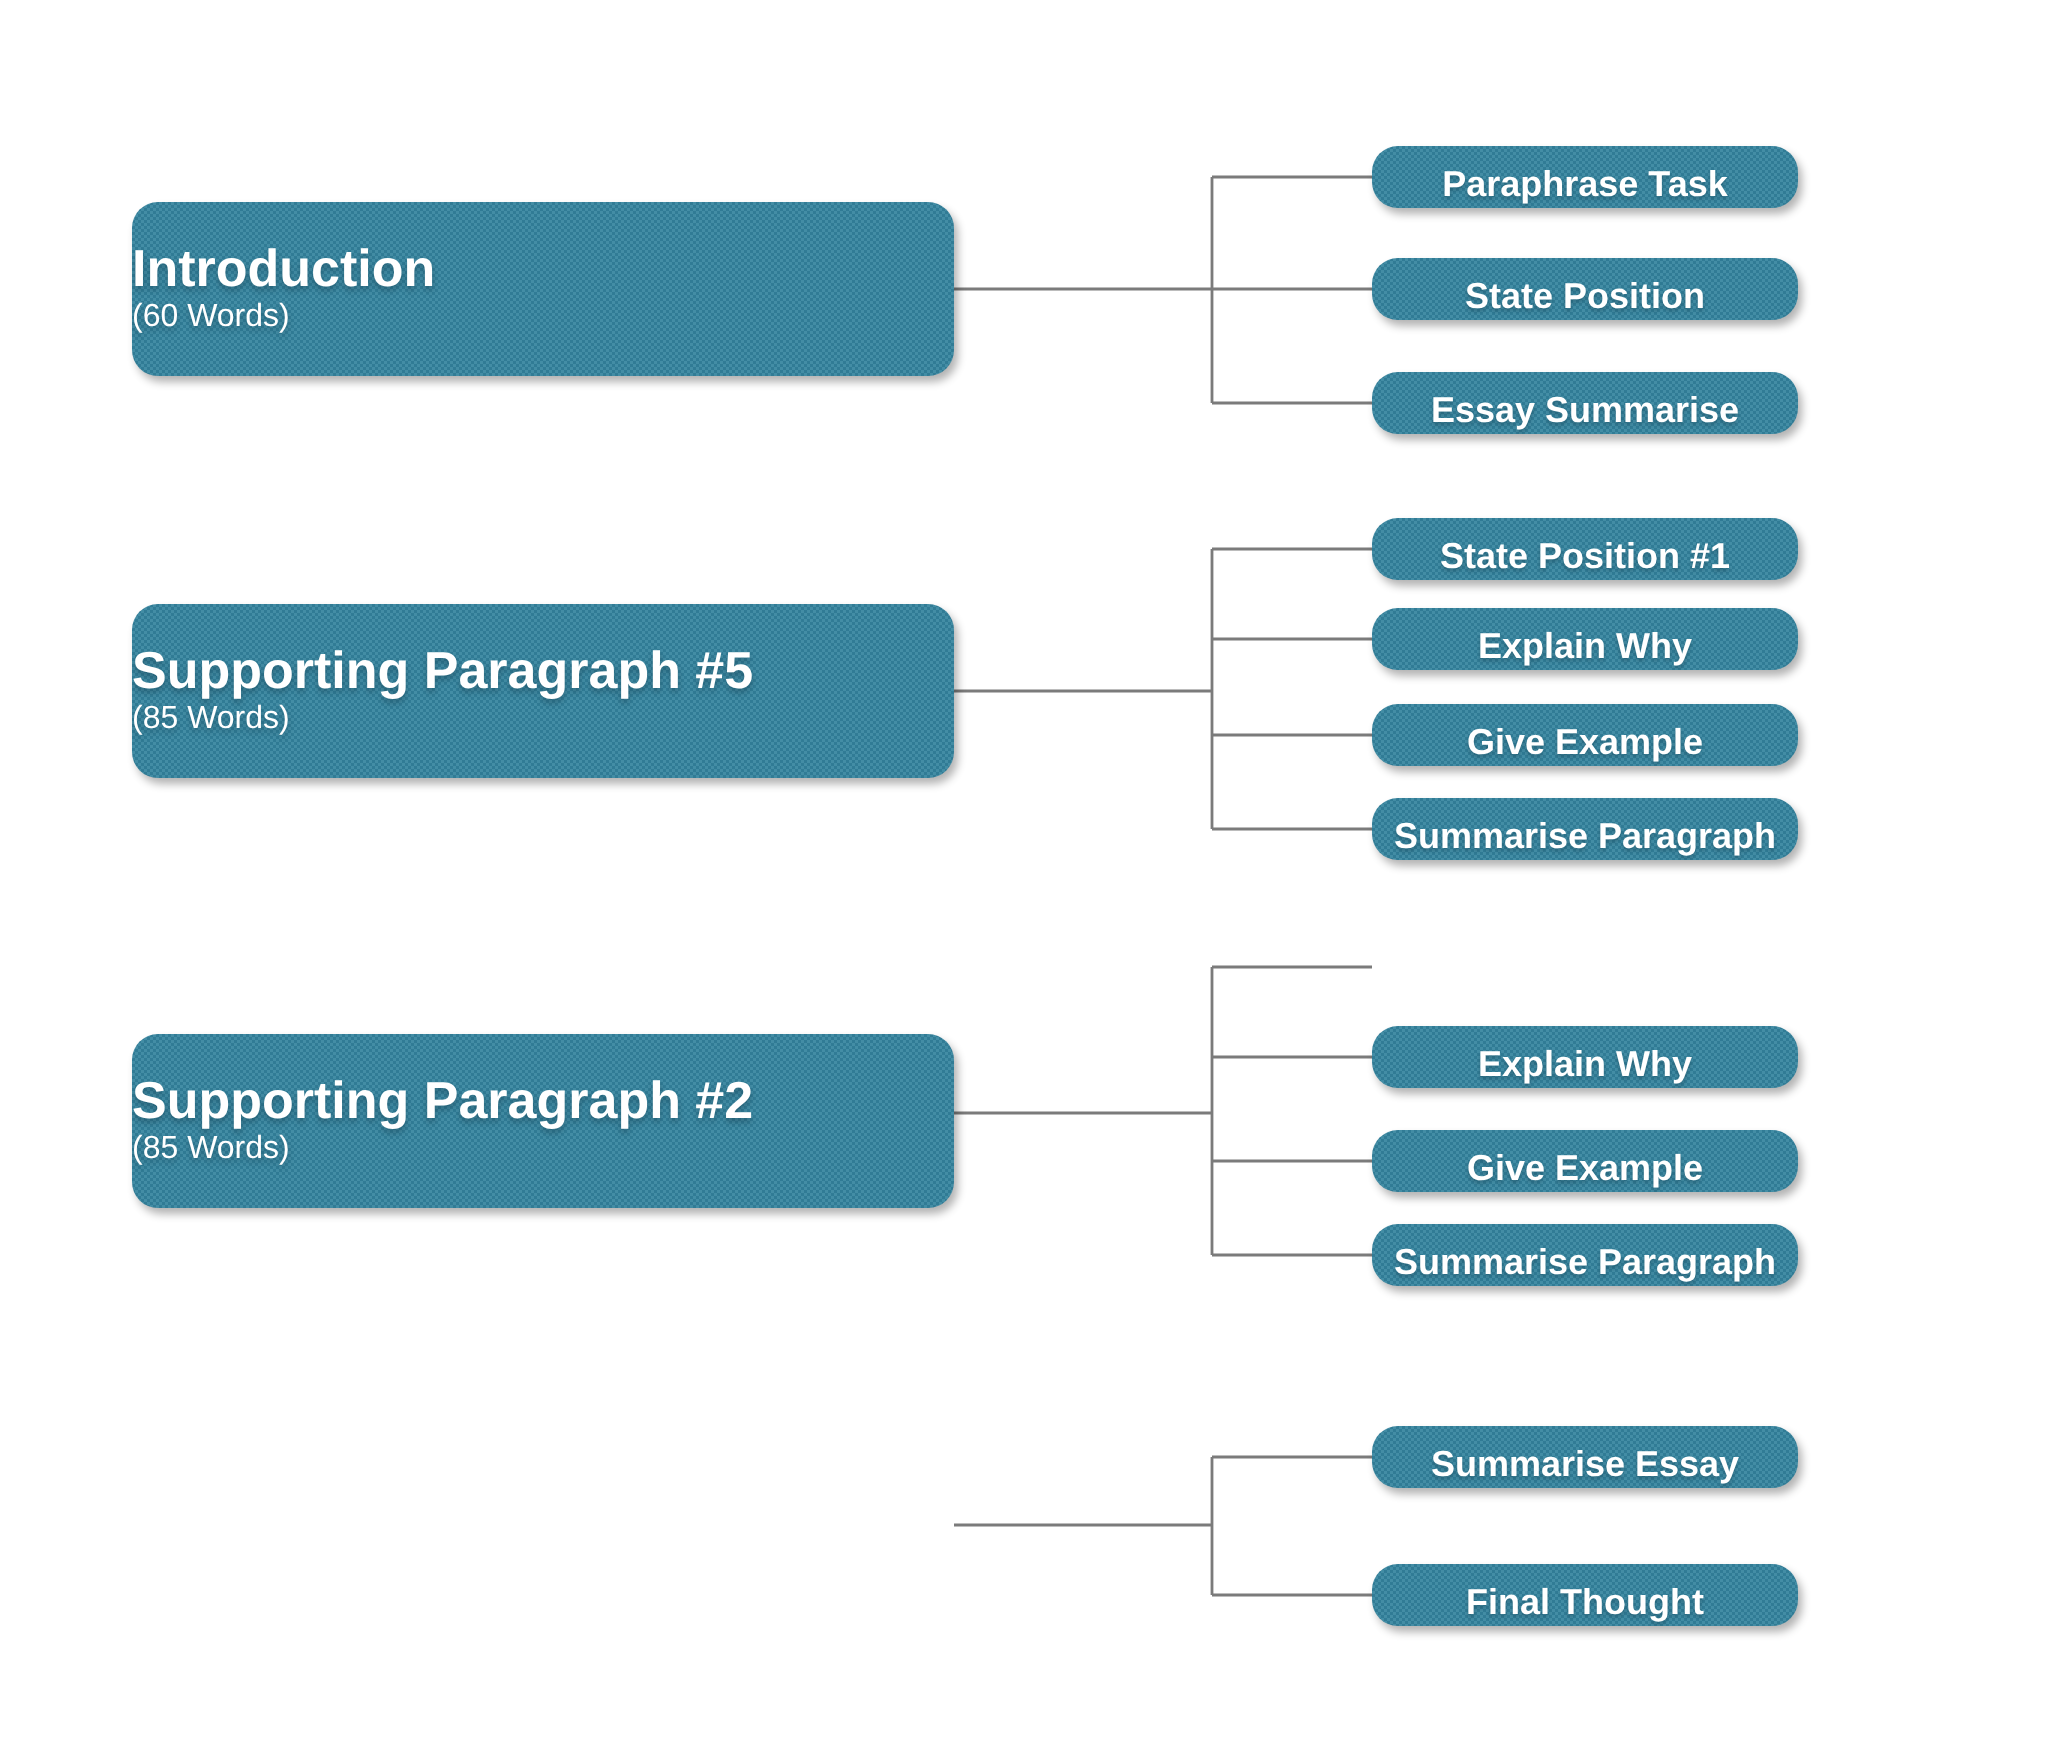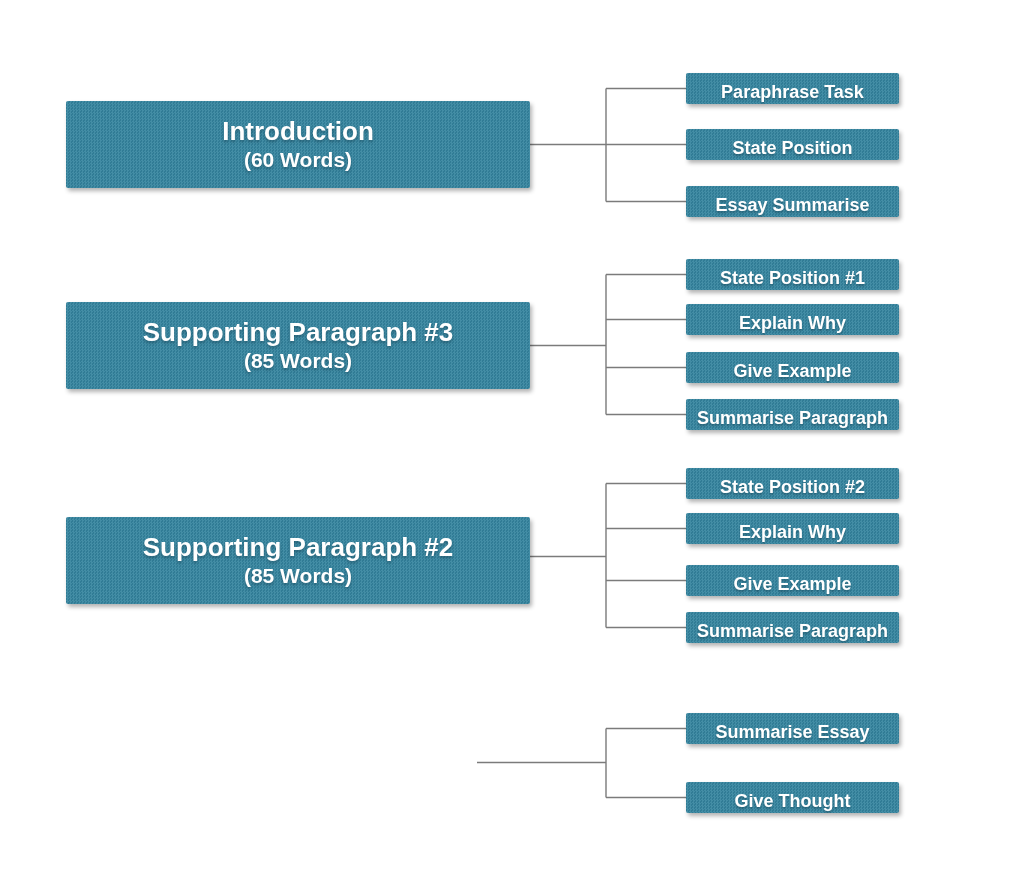--- a/index.html
+++ b/index.html
@@ -9,36 +9,36 @@
     background:#ffffff;
     font-family:"Liberation Sans","DejaVu Sans",sans-serif;
     overflow:hidden;
   }
   #connectors{position:absolute;left:0;top:0;width:1024px;height:880px;}
   .box{
     position:absolute;
     background-color:#35849e;
     background-image:repeating-conic-gradient(rgba(255,255,255,0.07) 0% 25%, rgba(8,40,60,0.09) 0% 50%);
     background-size:3px 3px;
-    border-radius:2px;
+    border-radius:13px;
     box-shadow:2px 3px 4px rgba(0,0,0,0.30);
     color:#ffffff;
     overflow:hidden;
   }
   .main-box{
-    left:66px;width:464px;height:87px;
-    display:flex;flex-direction:column;justify-content:center;align-items:center;
+    left:66px;width:411px;height:87px;
+    display:flex;flex-direction:column;justify-content:center;align-items:flex-start;
     gap:3px;
   }
   .main-title{
     font-size:26px;font-weight:700;line-height:1.05;
     text-shadow:0 2px 3px rgba(20,55,70,0.45);
   }
   .main-sub{
-    font-size:21px;font-weight:700;line-height:1.05;
+    font-size:16px;font-weight:400;line-height:1.05;
     text-shadow:0 2px 3px rgba(20,55,70,0.45);
   }
   .sub-box{
     left:686px;width:213px;height:31px;
     display:flex;justify-content:center;align-items:flex-end;
   }
   .sub-label{
     font-size:18px;font-weight:700;line-height:1.0;
     padding-bottom:3px;
     text-shadow:0 1.5px 2px rgba(20,55,70,0.4);
@@ -67,53 +67,50 @@
     <span class="sub-label">Paraphrase Task</span>
   </div>
   <div class="box sub-box" style="top:129px">
     <span class="sub-label">State Position</span>
   </div>
   <div class="box sub-box" style="top:186px">
     <span class="sub-label">Essay Summarise</span>
   </div>
 
   <div class="box main-box" style="top:302px">
-    <div class="main-title">Supporting Paragraph #3</div>
+    <div class="main-title">Supporting Paragraph #5</div>
     <div class="main-sub">(85 Words)</div>
   </div>
   <div class="box sub-box" style="top:259px">
     <span class="sub-label">State Position #1</span>
   </div>
   <div class="box sub-box" style="top:304px">
     <span class="sub-label">Explain Why</span>
   </div>
   <div class="box sub-box" style="top:352px">
     <span class="sub-label">Give Example</span>
   </div>
   <div class="box sub-box" style="top:399px">
     <span class="sub-label">Summarise Paragraph</span>
   </div>
 
   <div class="box main-box" style="top:517px">
     <div class="main-title">Supporting Paragraph #2</div>
     <div class="main-sub">(85 Words)</div>
   </div>
-  <div class="box sub-box" style="top:468px">
-    <span class="sub-label">State Position #2</span>
-  </div>
   <div class="box sub-box" style="top:513px">
     <span class="sub-label">Explain Why</span>
   </div>
   <div class="box sub-box" style="top:565px">
     <span class="sub-label">Give Example</span>
   </div>
   <div class="box sub-box" style="top:612px">
     <span class="sub-label">Summarise Paragraph</span>
   </div>
 
   <div class="box sub-box" style="top:713px">
     <span class="sub-label">Summarise Essay</span>
   </div>
   <div class="box sub-box" style="top:782px">
-    <span class="sub-label">Give Thought</span>
+    <span class="sub-label">Final Thought</span>
   </div>
 
 </div>
 
 </body></html>

